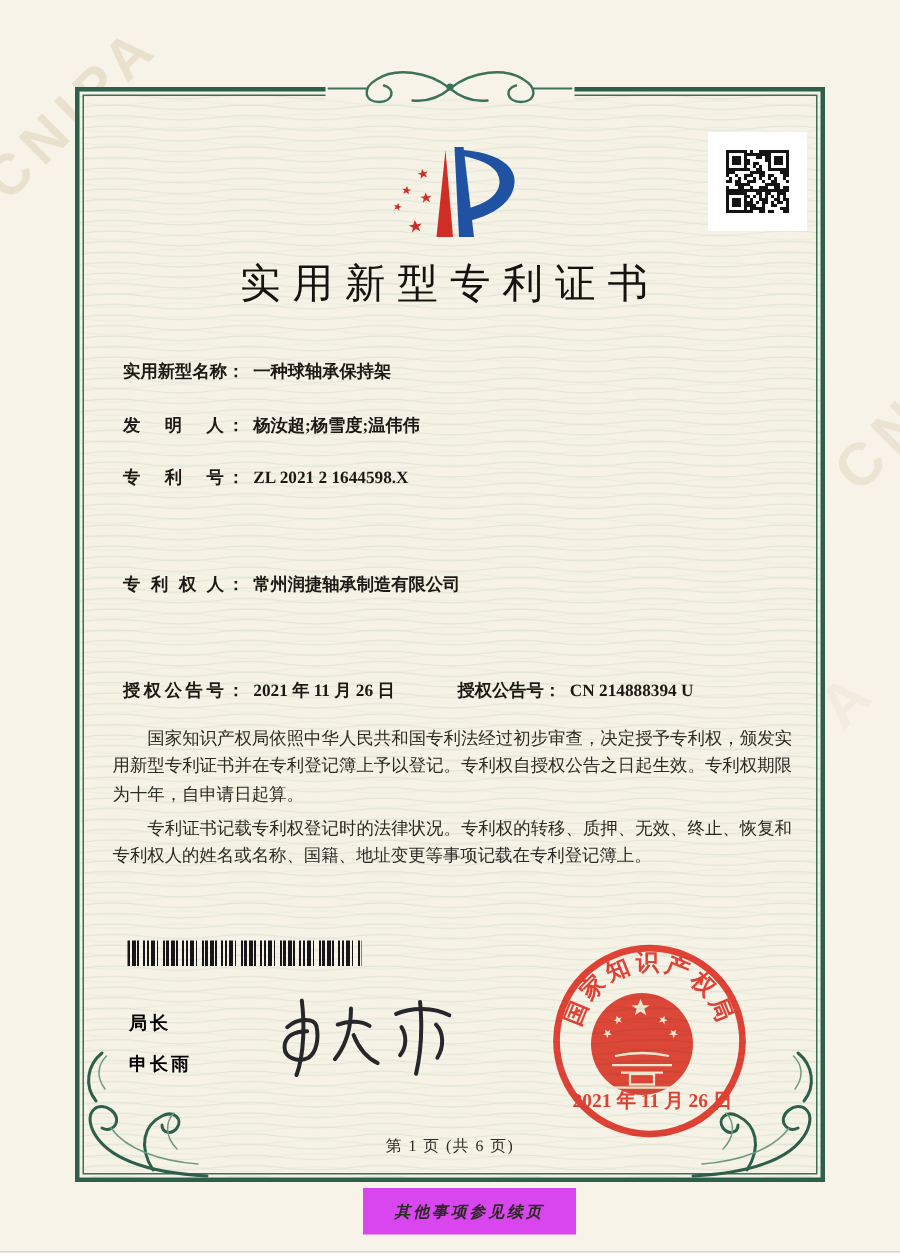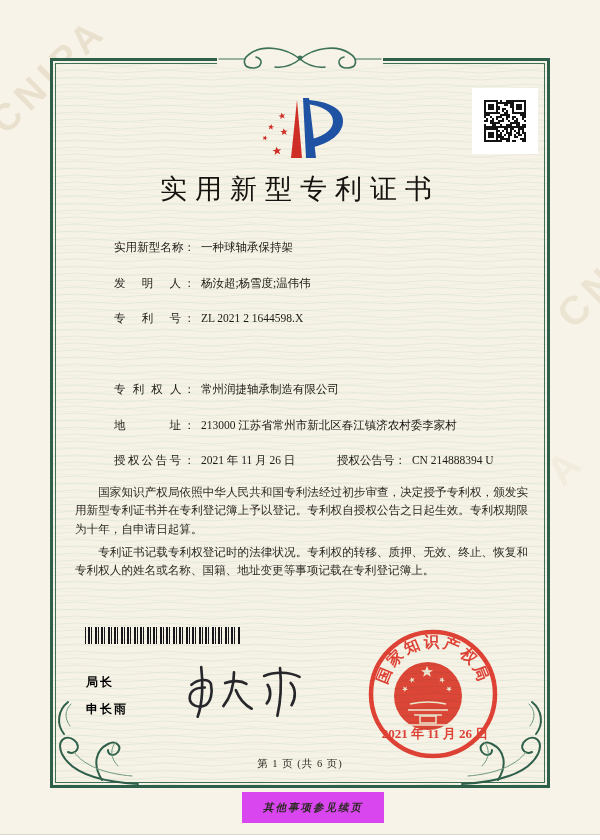--- a/index.html
+++ b/index.html
@@ -28,21 +28,21 @@
   .fl-right{left:460px;top:696px;transform:scaleX(-1);}
   
   .certno{position:absolute;left:75px;top:95px;font-size:11.5px;font-weight:600;
           letter-spacing:1.5px;color:#33302b;}
   .logo{position:absolute;left:256px;top:94px;width:92px;height:70px;}
   .qrbox{position:absolute;left:472px;top:88px;width:66px;height:66px;background:#ffffff;}
   .qr{position:absolute;left:12px;top:12px;width:42px;height:42px;fill:#141414;}
   .title{position:absolute;left:0;top:171px;width:600px;text-align:center;
          font-size:27px;font-weight:400;letter-spacing:8px;color:#15130f;}
   
-  .frow{position:absolute;left:82px;font-size:11.5px;font-weight:400;white-space:nowrap;color:#1d1a15;margin-left:32px;}
+  .frow{position:absolute;left:82px;font-size:11.5px;font-weight:700;white-space:nowrap;color:#1d1a15;}
   .lbl{display:inline-block;width:81px;text-align:justify;text-align-last:justify;margin-right:3px;}
   .pair2{position:absolute;left:223px;top:0;}
   .pair2 .lbl{width:auto;text-align-last:auto;margin-right:3px;}
   
   .paras{position:absolute;left:75px;top:484px;width:453px;font-size:11.6px;line-height:18.3px;
          text-align:justify;color:#2c2a24;}
   .paras p{margin:0 0 5px;text-indent:2em;}
   
   .barcode{position:absolute;left:85px;top:627px;width:156px;height:17px;
     background:repeating-linear-gradient(90deg,#15151a 0 1.5px,transparent 1.5px 3px,
@@ -419,24 +419,20 @@
     <span class="val">杨汝超;杨雪度;温伟伟</span>
   </div>
   <div class="frow" style="top:311px">
     <span class="lbl">专　利　号：</span>
     <span class="val">ZL 2021 2 1644598.X</span>
   </div>
   <div class="frow" style="top:382px">
     <span class="lbl">专 利 权 人：</span>
     <span class="val">常州润捷轴承制造有限公司</span>
   </div>
-  <div class="frow" style="top:418px">
-    <span class="lbl">地　　　址：</span>
-    <span class="val">213000 江苏省常州市新北区春江镇济农村委李家村</span>
-  </div>
   <div class="frow" style="top:453px;width:460px">
     <span class="lbl">授权公告号：</span>
     <span class="val">2021 年 11 月 26 日</span>
     <span class="pair2">
       <span class="lbl">授权公告号：</span>
       <span class="val">CN 214888394 U</span>
     </span>
   </div>
 
   <div class="paras">

